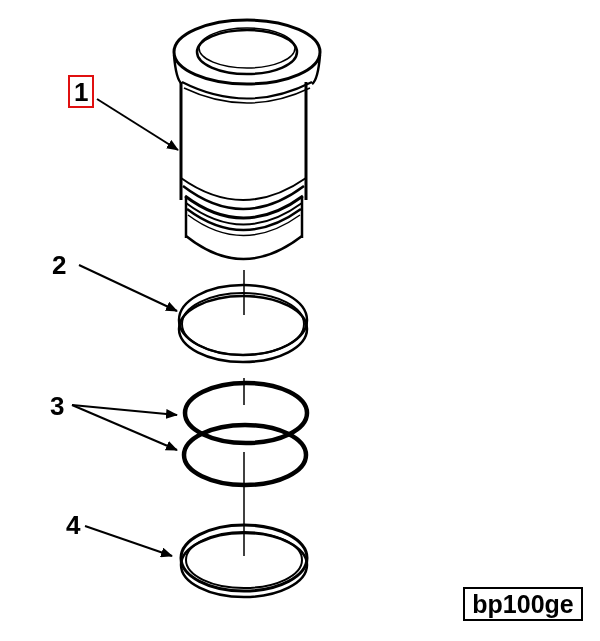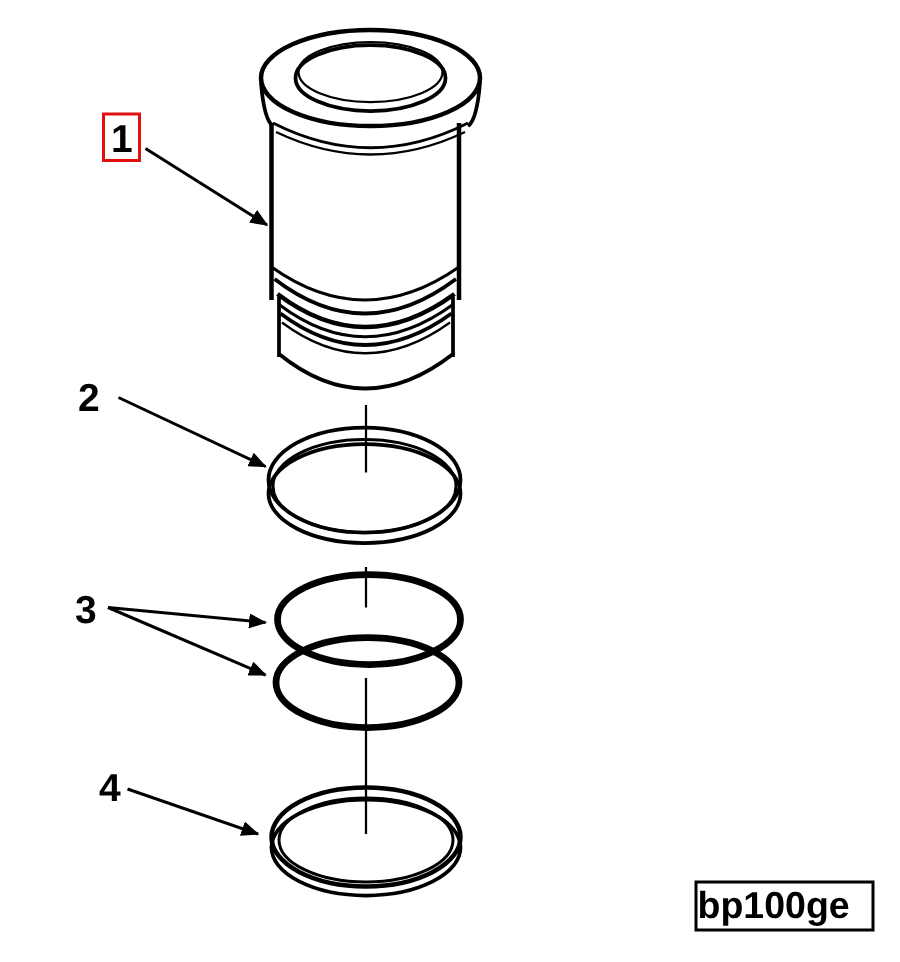--- a/index.html
+++ b/index.html
@@ -4,21 +4,21 @@
   <style>
     html, body { margin: 0; padding: 0; background: #ffffff; }
     body { width: 600px; height: 641px; position: relative; overflow: hidden;
            font-family: "Liberation Sans", sans-serif; }
     #diagram { position: absolute; left: 0; top: 0; width: 600px; height: 641px; }
     .callout { position: absolute; font-weight: bold; font-size: 26px; color: #000;
                line-height: 1; font-family: "Liberation Sans", sans-serif; }
     .callout.selected { border: 2px solid #e01010; padding: 2px 4px 1px 4px; }
     #figure-id { position: absolute; left: 463px; top: 587px; width: 120px; height: 34px;
                  border: 2px solid #000; box-sizing: border-box; font-weight: bold;
-                 font-size: 25px; text-align: left; line-height: 30px; color: #000;
+                 font-size: 25px; text-align: center; line-height: 30px; color: #000;
                  font-family: "Liberation Sans", sans-serif; }
   </style>
 </head>
 <body>
 
 <svg id="diagram" viewBox="0 0 600 641" xmlns="http://www.w3.org/2000/svg">
   <defs>
     <marker id="arrow" markerWidth="12" markerHeight="10" refX="11" refY="5" orient="auto" markerUnits="userSpaceOnUse">
       <path d="M0,0 L12,5 L0,10 Z" fill="#000"></path>
     </marker>

